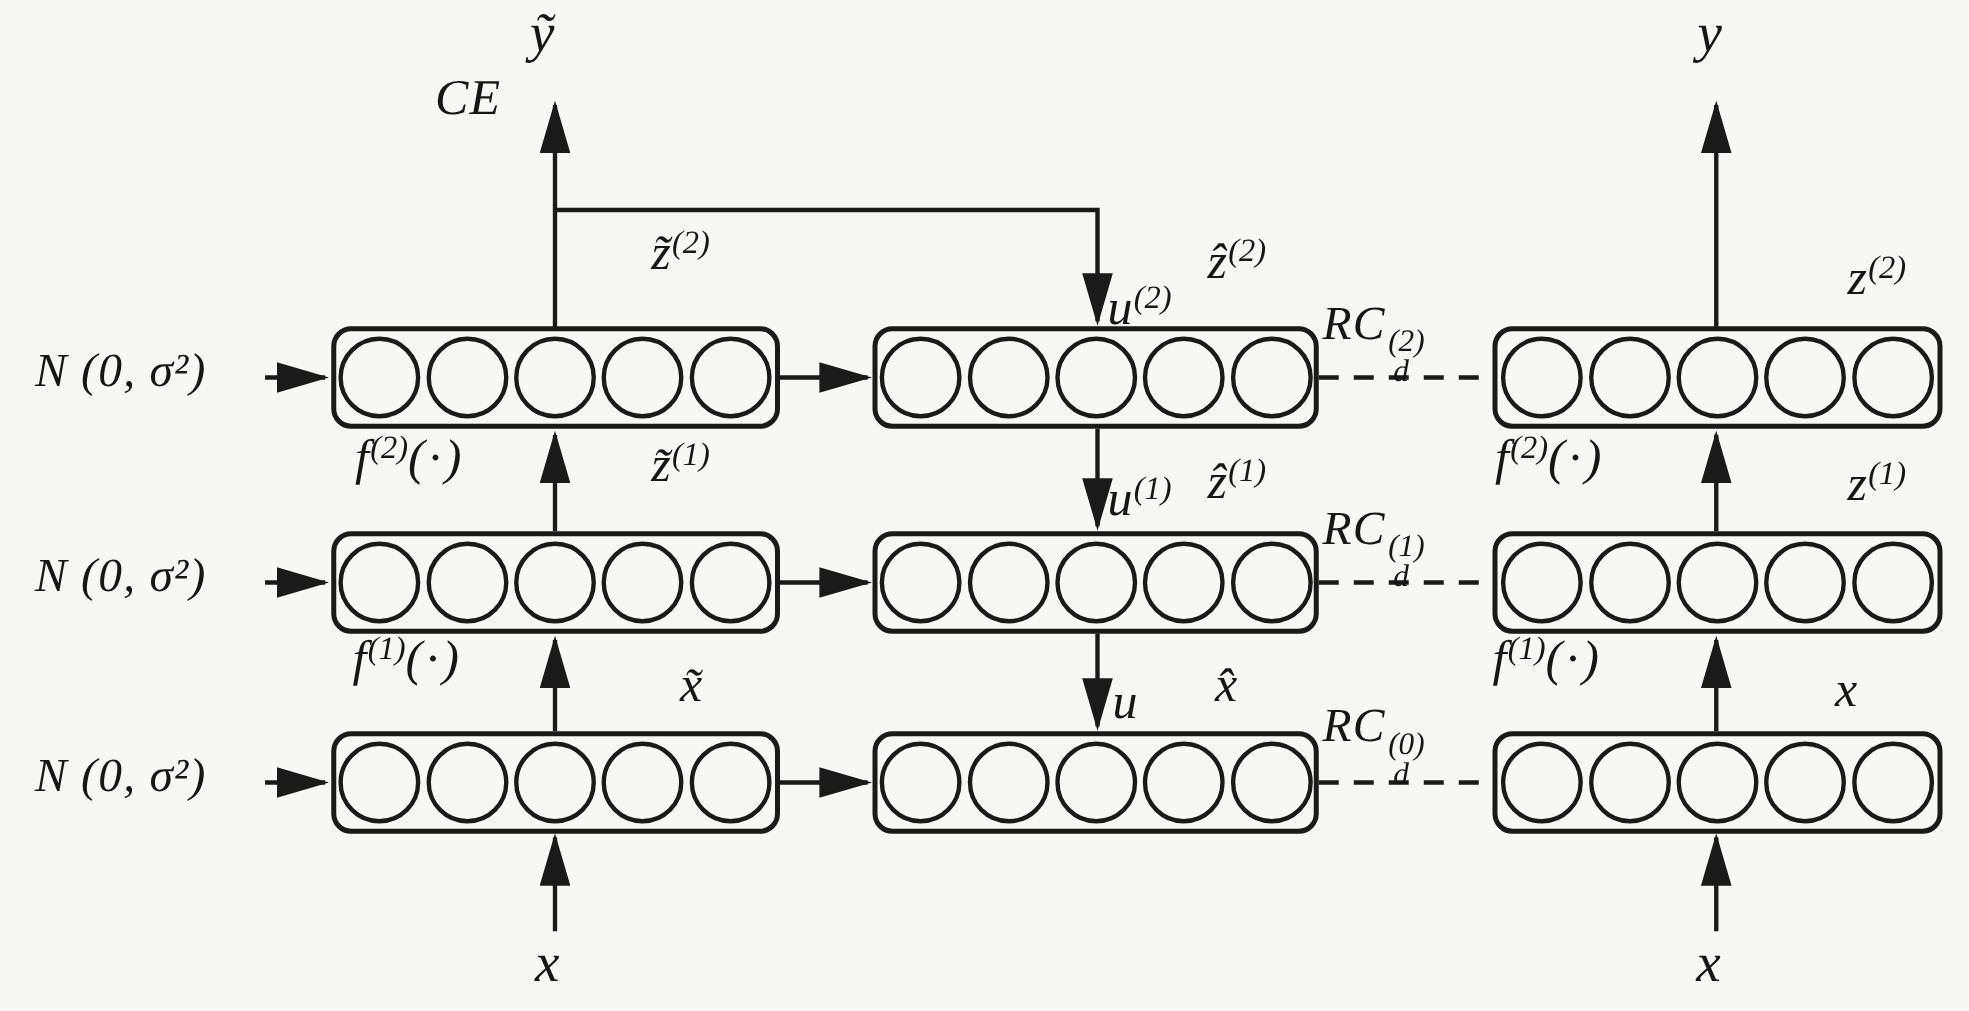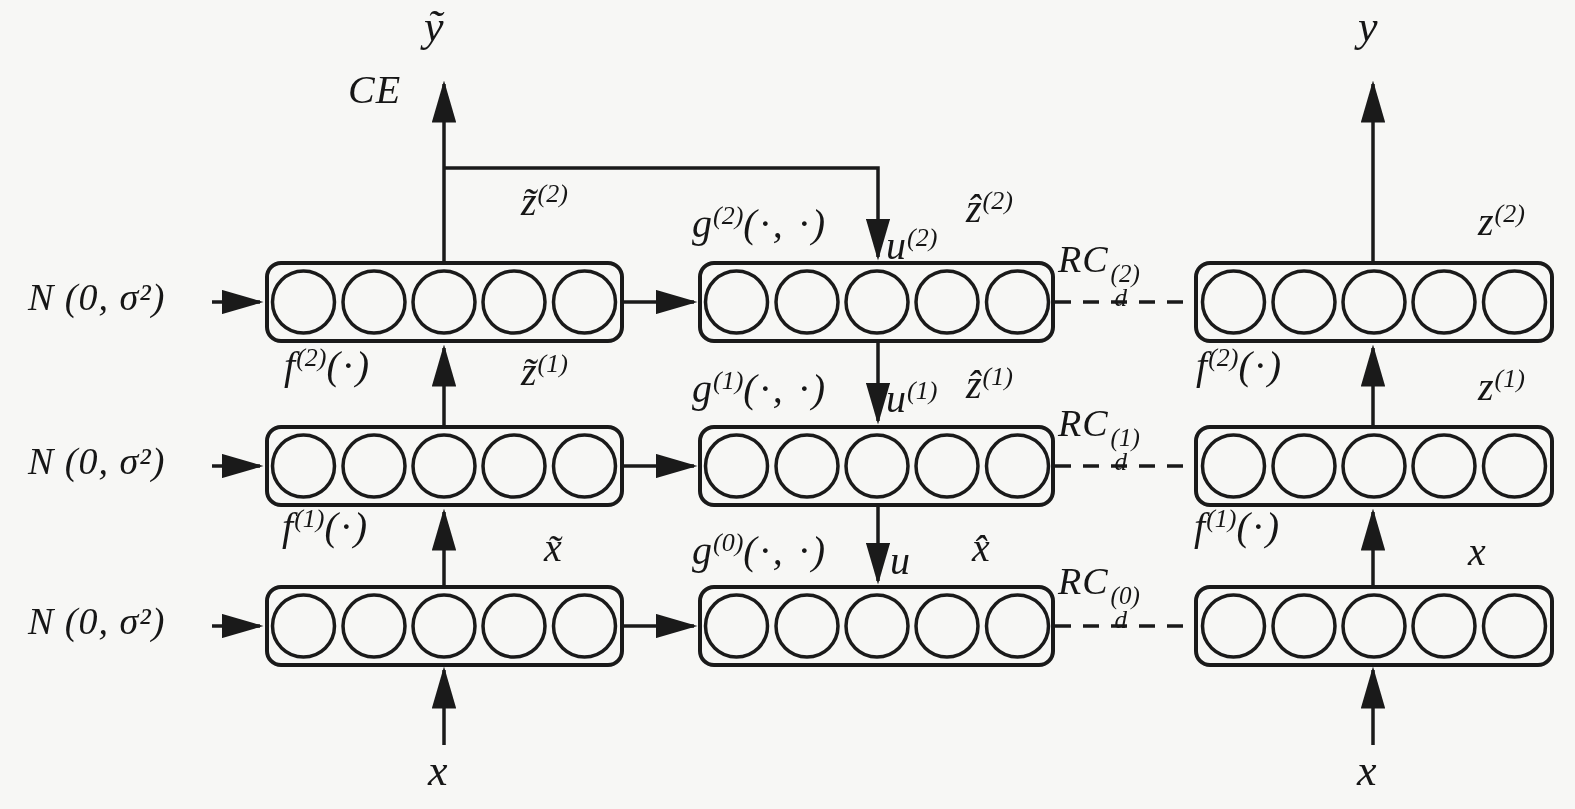--- a/index.html
+++ b/index.html
@@ -83,36 +83,33 @@
     <path class="dash" d="M1055,466 H1190"></path>
     <path class="dash" d="M1055,626 H1190"></path>
 
     <path class="wire" d="M1373,745 V670" marker-end="url(#ah)"></path>
     <path class="wire" d="M1373,585 V512" marker-end="url(#ah)"></path>
     <path class="wire" d="M1373,425 V348" marker-end="url(#ah)"></path>
     <path class="wire" d="M1373,263 V84" marker-end="url(#ah)"></path>
   </svg>
 
   <span class="lbl lg" style="left:424px;top:2px">ỹ</span>
-  <span class="lbl" style="left:348px;top:68px">CE</span>
+  <span class="lbl" style="left:348px;top:56px">CE</span>
 
   <span class="lbl sm" style="left:28px;top:276px">N (0, σ²)</span>
   <span class="lbl sm" style="left:28px;top:440px">N (0, σ²)</span>
   <span class="lbl sm" style="left:28px;top:600px">N (0, σ²)</span>
 
   <span class="lbl" style="left:521px;top:180px"><i>z̃</i><sup>(2)</sup></span>
   <span class="lbl" style="left:521px;top:350px"><i>z̃</i><sup>(1)</sup></span>
   <span class="lbl" style="left:544px;top:526px"><i>x̃</i><sup></sup></span>
 
   <span class="lbl" style="left:284px;top:344px"><i>f</i><sup>(2)</sup><i class="args">(·)</i></span>
   <span class="lbl" style="left:282px;top:505px"><i>f</i><sup>(1)</sup><i class="args">(·)</i></span>
 
-  <span class="lbl" style="left:692px;top:202px"><i>g</i><sup>(2)</sup><i class="args">(·, ·)</i></span>
-  <span class="lbl" style="left:692px;top:367px"><i>g</i><sup>(1)</sup><i class="args">(·, ·)</i></span>
-  <span class="lbl" style="left:692px;top:529px"><i>g</i><sup>(0)</sup><i class="args">(·, ·)</i></span>
 
   <span class="lbl" style="left:886px;top:224px"><i>u</i><sup>(2)</sup></span>
   <span class="lbl" style="left:886px;top:377px"><i>u</i><sup>(1)</sup></span>
   <span class="lbl" style="left:890px;top:539px"><i>u</i><sup></sup></span>
 
   <span class="lbl" style="left:966px;top:187px"><i>ẑ</i><sup>(2)</sup></span>
   <span class="lbl" style="left:966px;top:363px"><i>ẑ</i><sup>(1)</sup></span>
   <span class="lbl" style="left:972px;top:526px"><i>x̂</i><sup></sup></span>
 
   <span class="lbl sm" style="left:1058px;top:238px"><i>RC</i><span class="stack">

